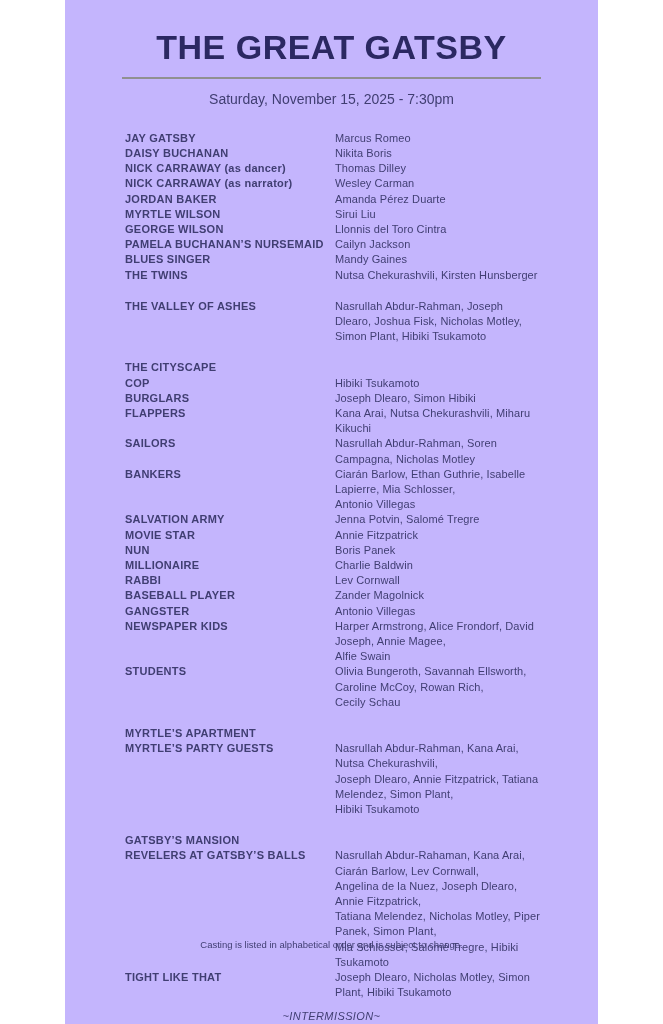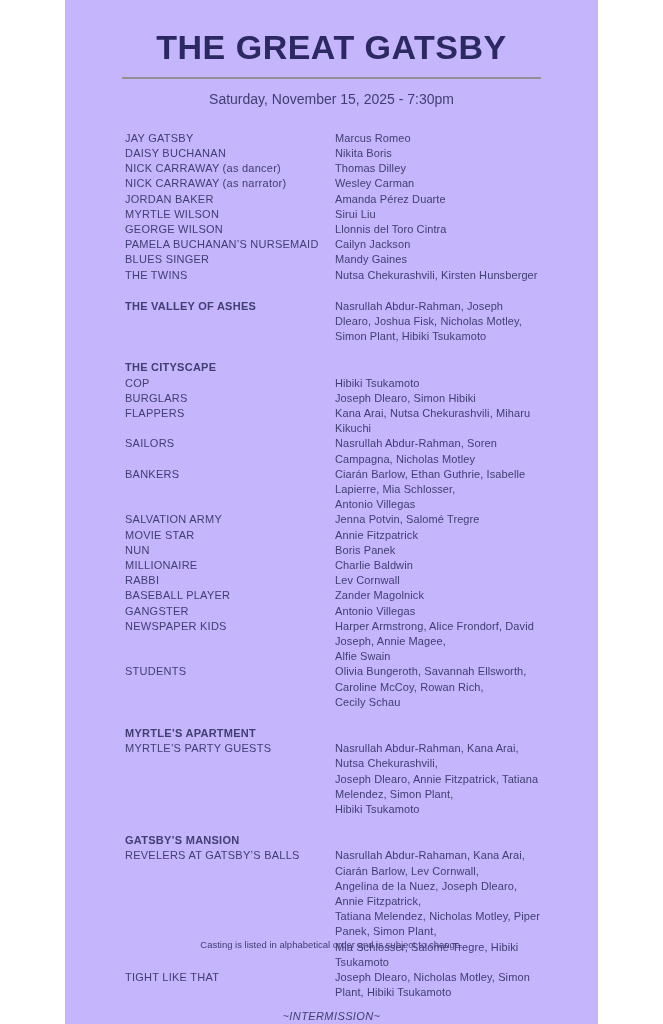--- a/index.html
+++ b/index.html
@@ -49,20 +49,21 @@
     margin-top: 16px;
   }
   .cast-row {
     display: grid;
     grid-template-columns: 210px 1fr;
     font-size: 11px;
     line-height: 15.2px;
   }
   .role-cell {
     letter-spacing: 0.25px;
+    font-weight: bold;
   }
   .role-cell.bold {
     font-weight: 700;
   }
   .names-cell {
     letter-spacing: 0.1px;
   }
   .intermission {
     margin-top: 10px;
     text-align: center;

